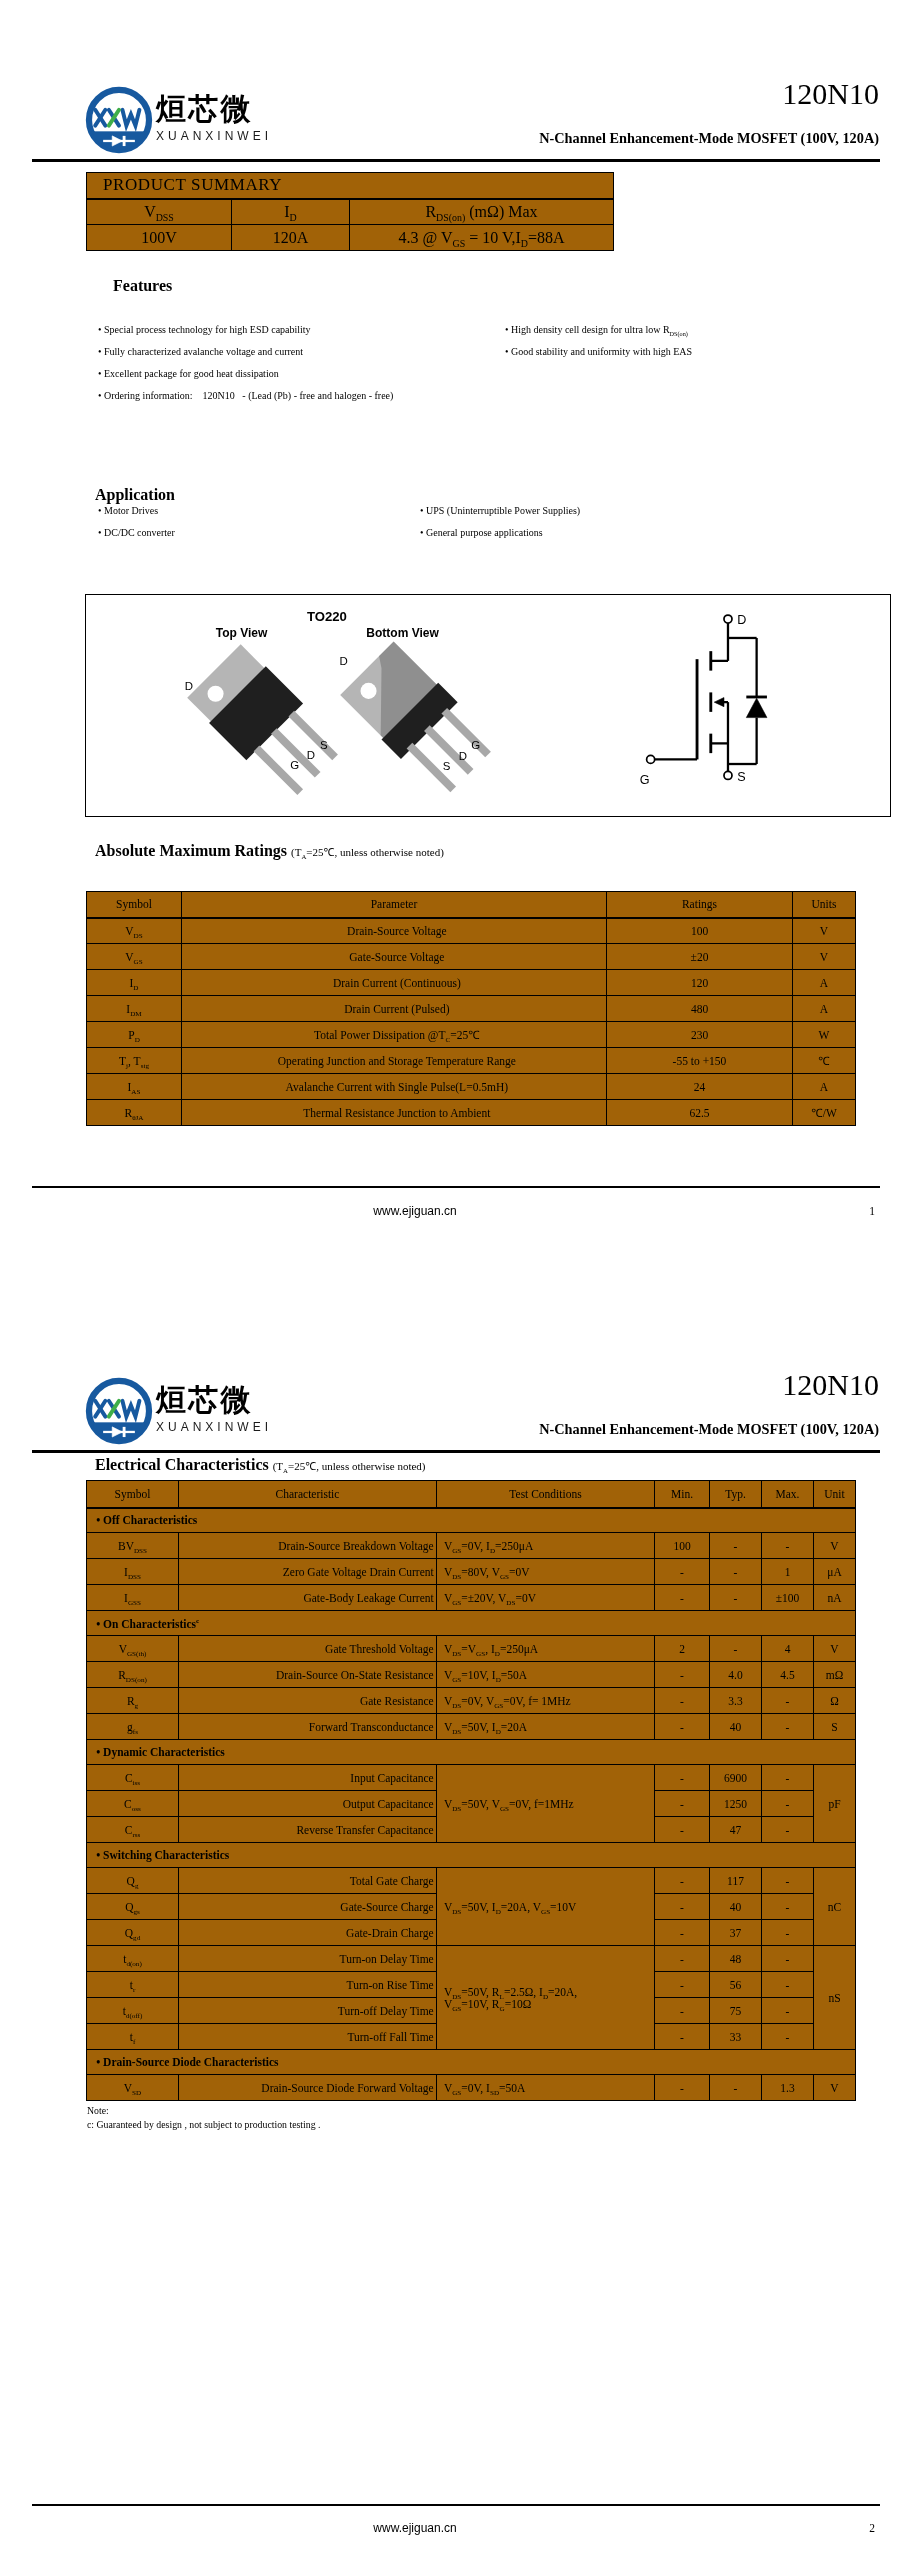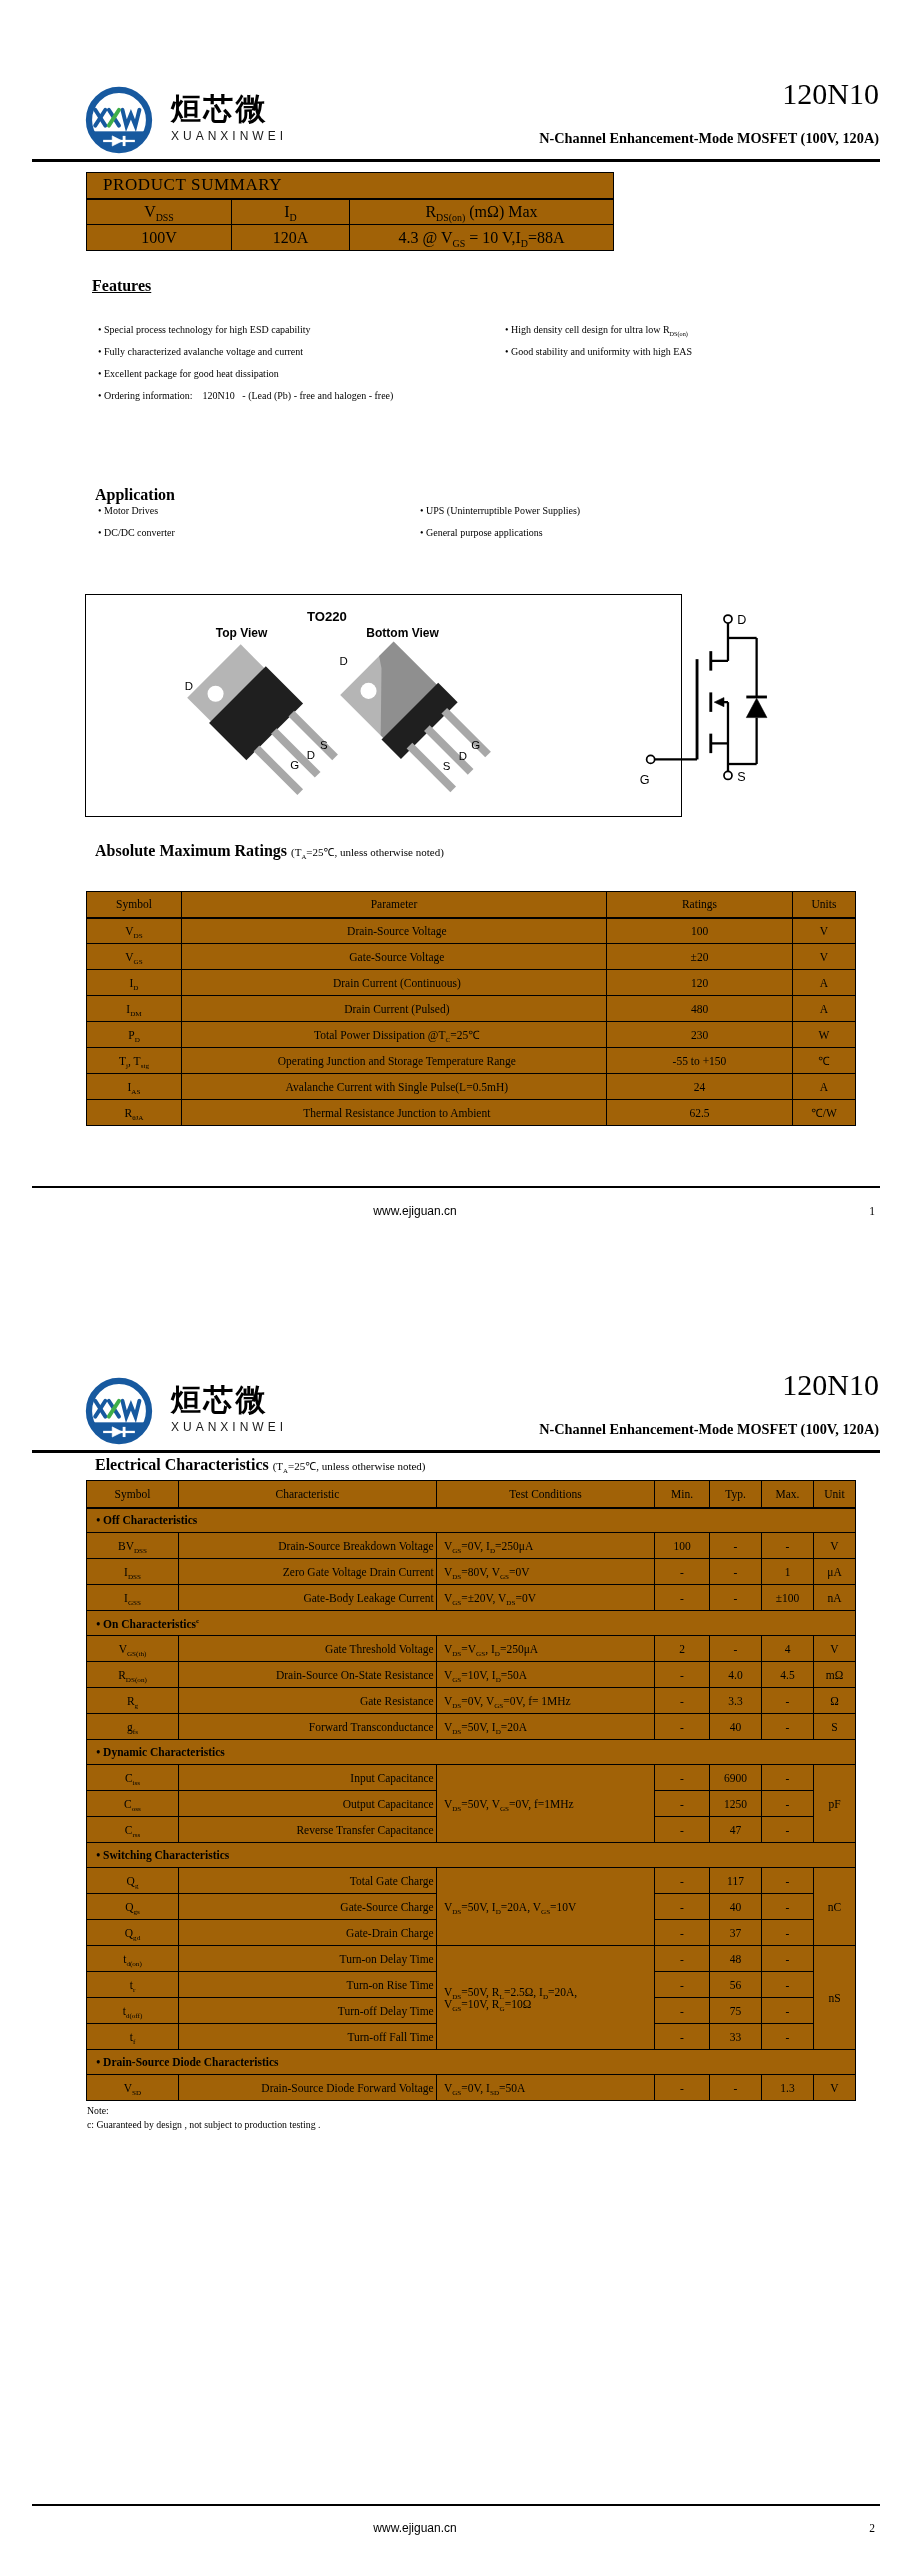--- a/index.html
+++ b/index.html
@@ -3,21 +3,21 @@
 <meta charset="utf-8">
 <style>
   html,body{margin:0;padding:0;background:#fff;}
   body{width:911px;font-family:"Liberation Serif",serif;color:#000;}
   .canvas{position:relative;width:911px;height:2576px;background:#fff;overflow:hidden;}
   .page{position:absolute;left:0;width:911px;}
   #page1{top:0;height:1291px;}
   #page2{top:1291px;height:1285px;}
 
   
-  .hdr-logo{position:absolute;top:86px;left:85px;display:flex;align-items:flex-start;gap:18px;}
+  .hdr-logo{position:absolute;top:86px;left:85px;display:flex;align-items:flex-start;gap:3px;}
   .logo-texts{display:flex;flex-direction:column;margin-top:5.7px;}
   .brand-cn{font-family:"Liberation Sans",sans-serif;font-weight:bold;font-size:30px;line-height:34px;letter-spacing:2.3px;color:#000;}
   .brand-en{font-family:"Liberation Sans",sans-serif;font-size:12px;letter-spacing:4px;color:#1a1a1a;margin-top:3.4px;}
   .hdr-part{position:absolute;top:78px;right:32px;font-size:30px;line-height:32px;font-family:"Liberation Serif",serif;}
   .hdr-sub{position:absolute;top:130px;right:32px;font-size:14.3px;font-weight:bold;font-family:"Liberation Serif",serif;}
   .hdr-rule{position:absolute;top:159px;left:32px;width:848px;height:2.9px;background:#000;}
 
   
   table.ds{border-collapse:collapse;table-layout:fixed;position:absolute;background:#a16207;}
   table.ds td,table.ds th{border-left:1.1px solid #000;border-top:1.7px solid #000;font-weight:normal;
@@ -48,21 +48,21 @@
   #ec-table td.chr{text-align:right;padding-left:8px;}
   #ec-table td.cnd{text-align:left;padding-left:6.9px;}
 
   
   .sect-title{position:absolute;font-size:16px;font-weight:bold;font-family:"Liberation Serif",serif;}
   .sect-cond{font-size:11px;font-weight:normal;}
   ul.blist{position:absolute;list-style:none;margin:0;padding:0;}
   ul.blist li{font-size:10px;margin-bottom:11px;white-space:nowrap;}
 
   
-  .fig-box{position:absolute;top:594px;left:85px;width:597px;height:223px;border:1.1px solid #000;box-sizing:border-box;}
+  .fig-box{position:absolute;top:594px;left:85px;width:806px;height:223px;border:1.1px solid #000;box-sizing:border-box;}
   .fig-box svg{display:block;}
 
   
   .ft-rule{position:absolute;left:32px;width:848px;height:2.3px;background:#000;}
   .ft-url{position:absolute;left:0;width:830px;text-align:center;font-family:"Liberation Sans",sans-serif;font-size:12px;}
   .ft-num{position:absolute;right:36px;font-size:11.5px;}
   #page1 .ft-rule{top:1186px;} #page1 .ft-url{top:1204px;} #page1 .ft-num{top:1205px;}
   #page2 .ft-rule{top:1213px;} #page2 .ft-url{top:1230px;} #page2 .ft-num{top:1231px;}
 </style>
 </head>
@@ -117,21 +117,21 @@
         <td>R<sub>DS(on)</sub> (mΩ) Max</td>
       </tr>
       <tr>
         <td>100V</td>
         <td>120A</td>
         <td>4.3 @ V<sub>GS</sub> = 10 V,I<sub>D</sub>=88A</td>
       </tr>
     </tbody>
       </table>
 
-    <div class="sect-title" style="top:277px;left:92px;text-decoration:underline;">Features</div>
+    <div class="sect-title" style="top:277px;left:113px;">Features</div>
     <ul class="blist" style="top:324px;left:98px;">
       <li>• Special process technology for high ESD capability</li>
       <li>• Fully characterized avalanche voltage and current</li>
       <li>• Excellent package for good heat dissipation</li>
       <li>• Ordering information:&nbsp;&nbsp;&nbsp;&nbsp;120N10&nbsp;&nbsp;&nbsp;- (Lead (Pb) - free and halogen - free)</li>
     </ul>
     <ul class="blist" style="top:324px;left:505px;">
       <li>• High density cell design for ultra low R<sub>DS(on)</sub></li>
       <li>• Good stability and uniformity with high EAS</li>
     </ul>

